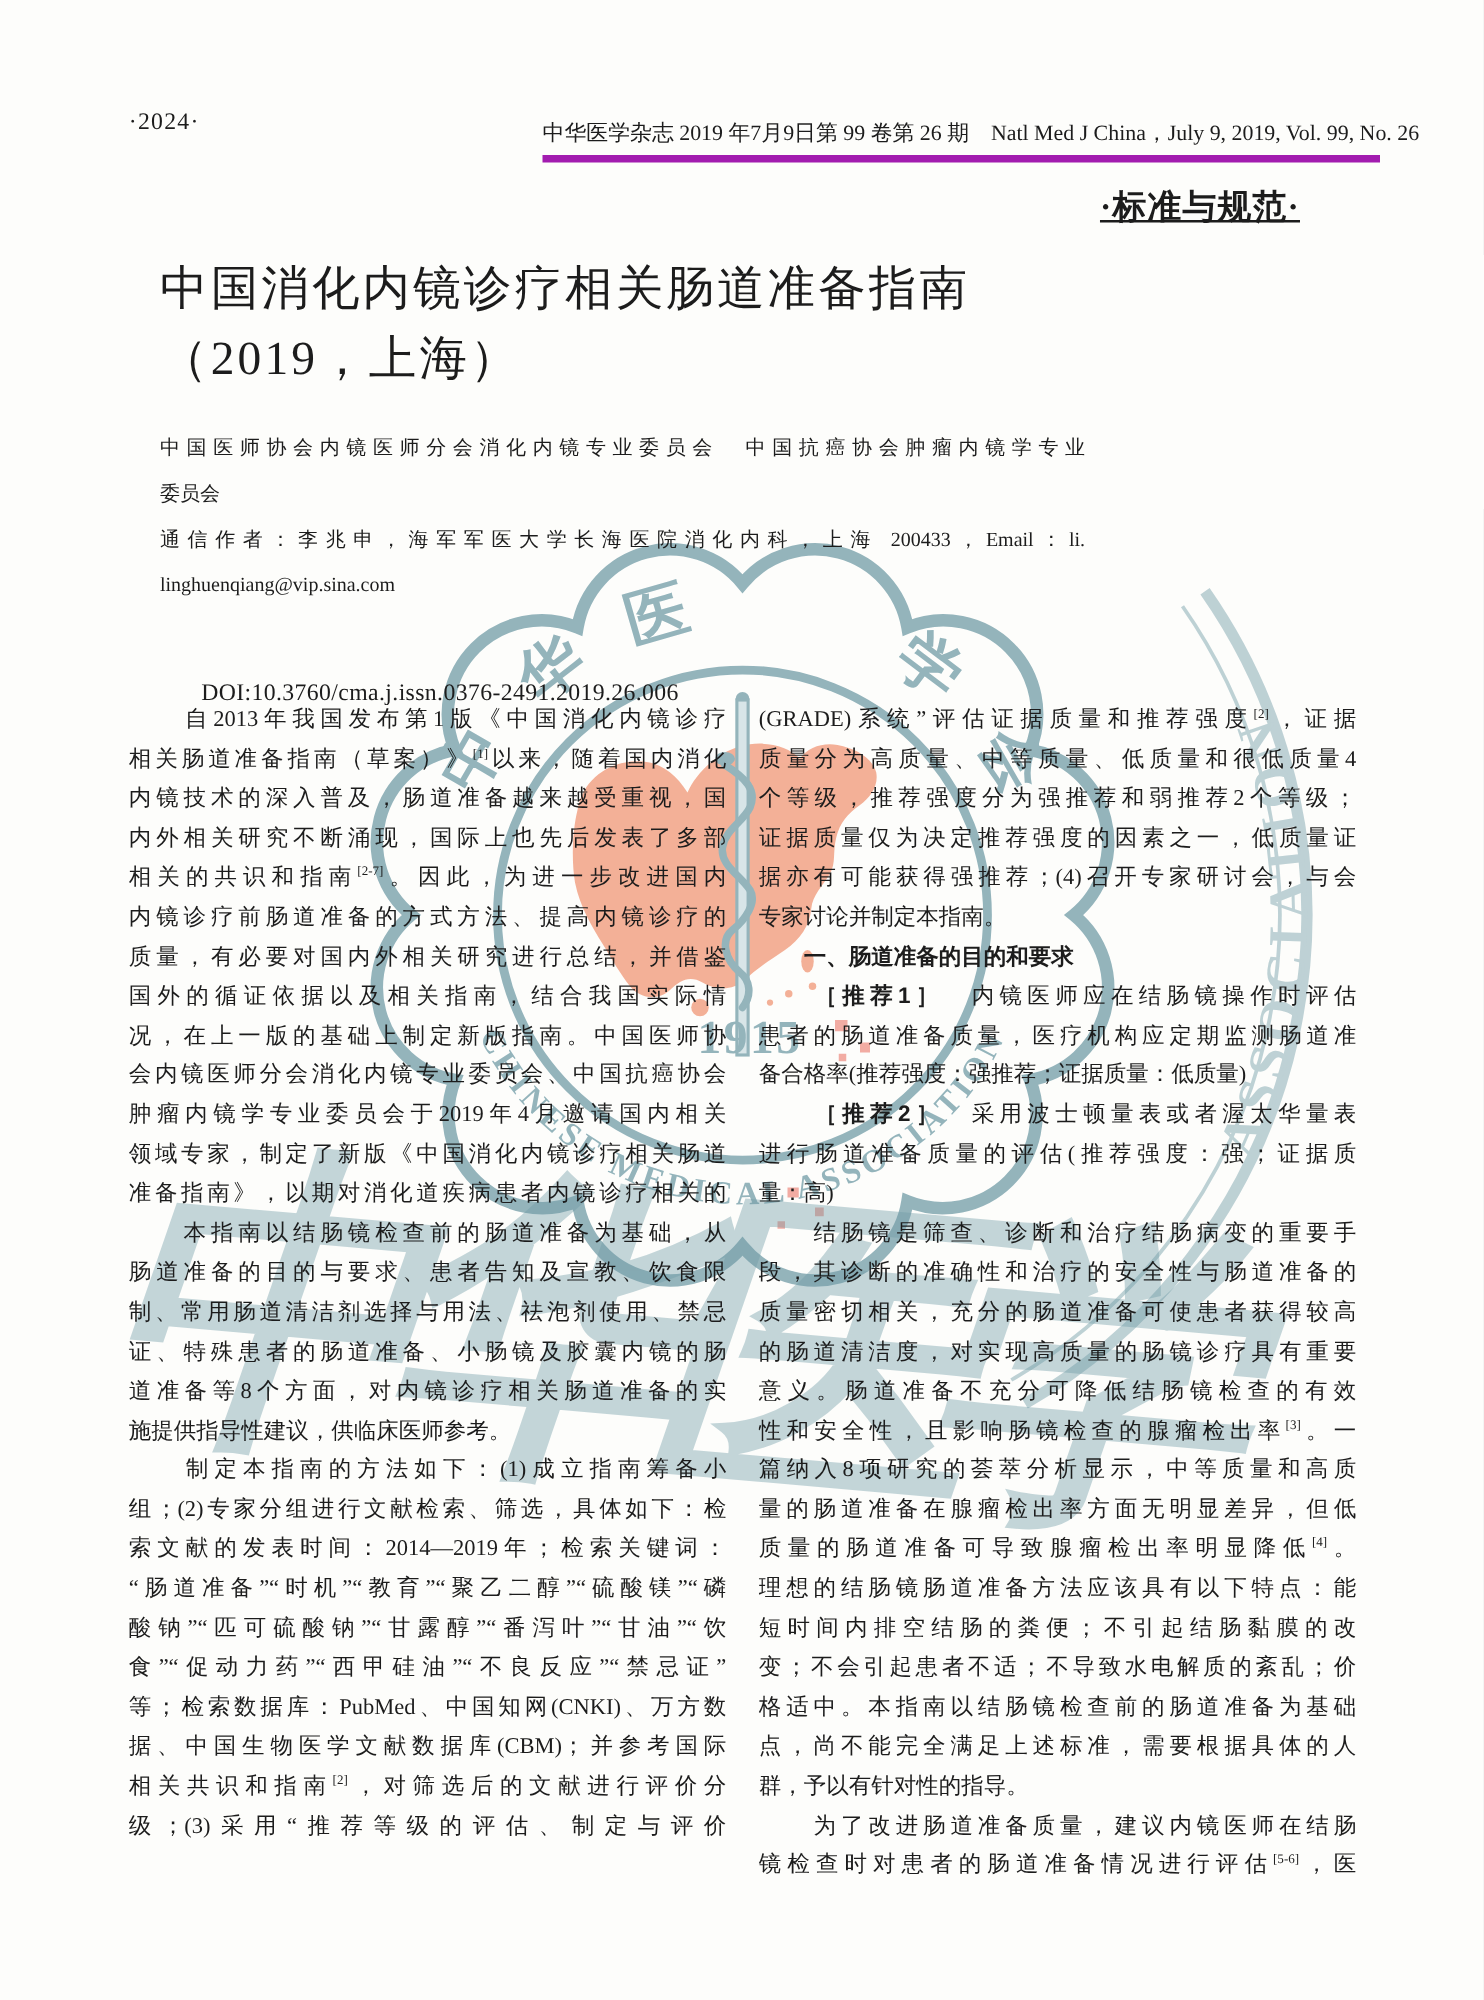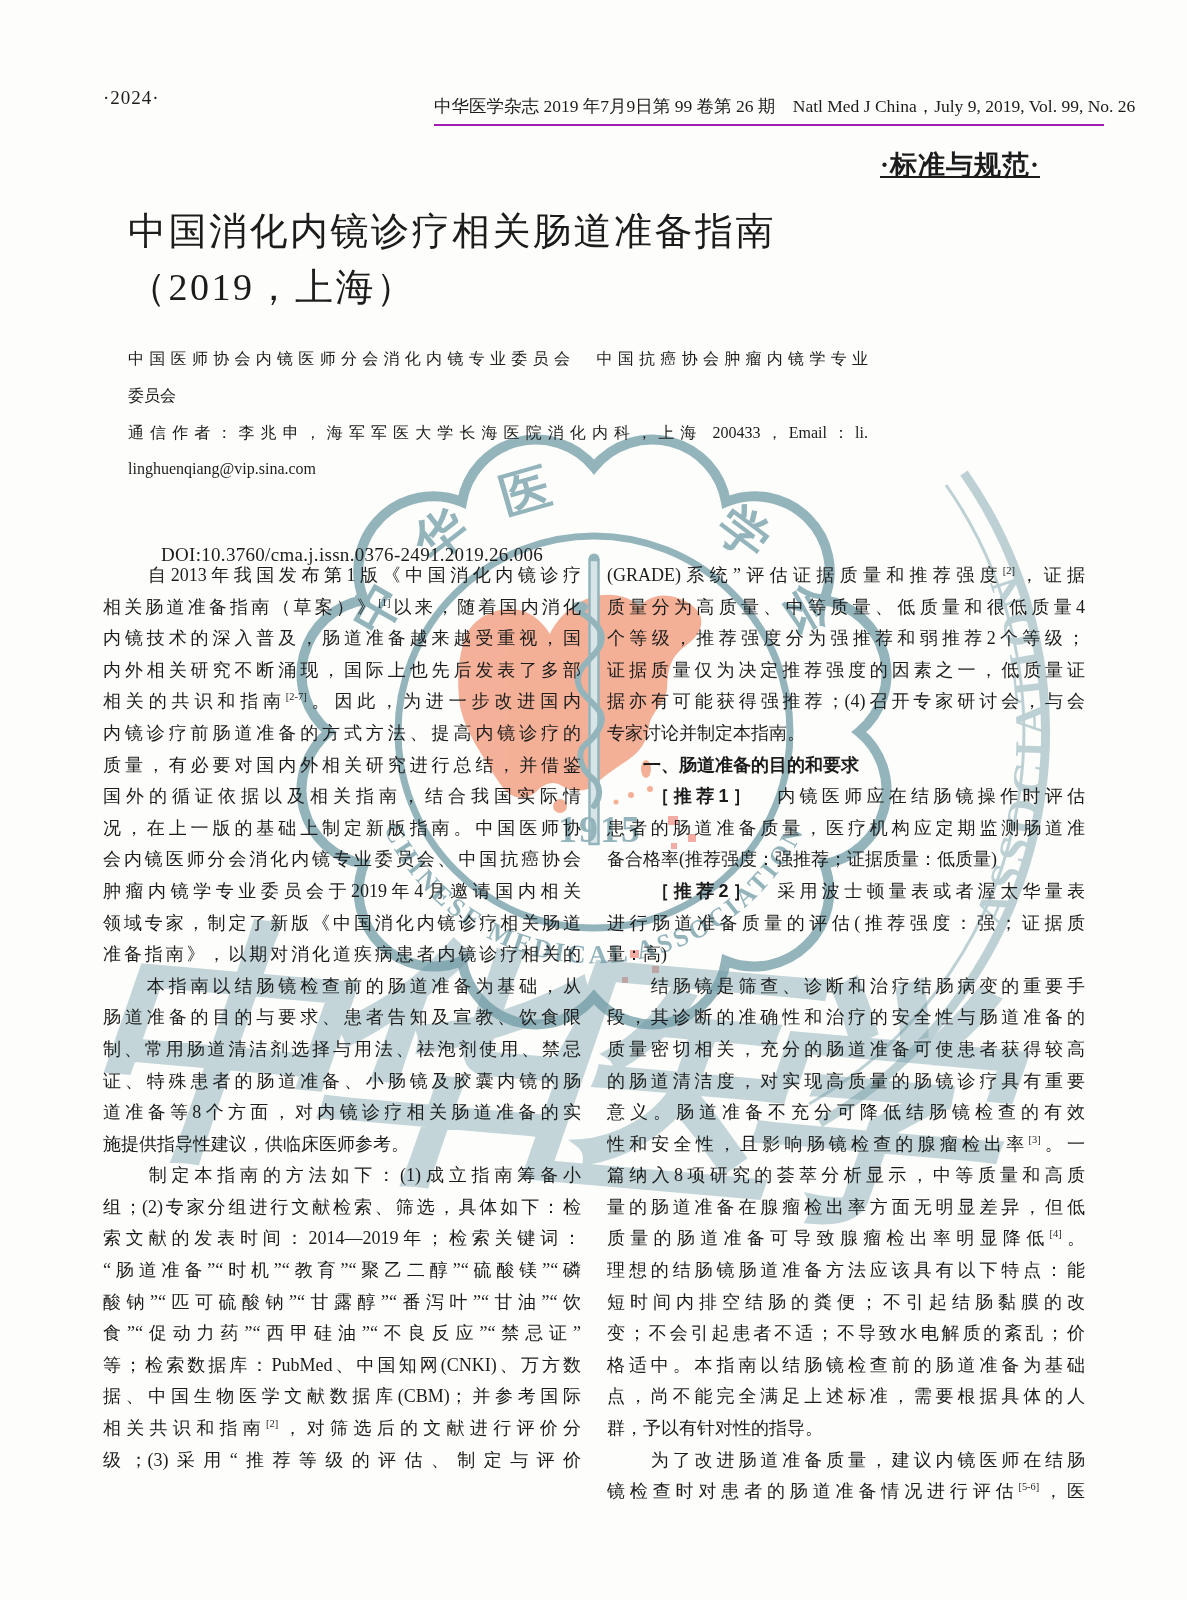--- a/index.html
+++ b/index.html
@@ -2,21 +2,21 @@
 <html><head>
 <meta charset="utf-8">
 <style>
   html,body{margin:0;padding:0;background:#e8e8e8;}
   .page{position:relative;width:1187px;height:1600px;margin:0 auto;background:#fdfdfb;
         font-family:"Liberation Serif","DejaVu Serif",serif;color:#1c1c1c;overflow:hidden;}
   .layer-text{position:relative;z-index:2;}
   
   .folio{position:absolute;left:103px;top:87px;font-size:19px;letter-spacing:1px;}
   .citation{position:absolute;left:434px;top:94px;width:670px;font-size:17.5px;white-space:nowrap;
-            border-bottom:2px solid #a21caf;padding-bottom:6px;}
+            border-bottom:6px solid #a21caf;padding-bottom:6px;}
   .section-label{position:absolute;top:147px;right:147px;font-size:27px;font-weight:700;letter-spacing:1px;text-decoration:underline;}
   
   .title{position:absolute;left:128px;top:203px;font-size:38px;font-weight:400;line-height:56px;letter-spacing:2.5px;}
   .byline{position:absolute;left:128px;top:341px;width:740px;font-size:16px;line-height:36.8px;}
   .byline .line{height:36.8px;overflow:hidden;}
   .doi{position:absolute;left:161px;top:544px;font-size:19px;letter-spacing:.3px;}
   
   .col{position:absolute;top:560px;width:478px;font-size:18px;line-height:31.6px;}
   .col-left{left:103px;}
   .col-right{left:607px;}

